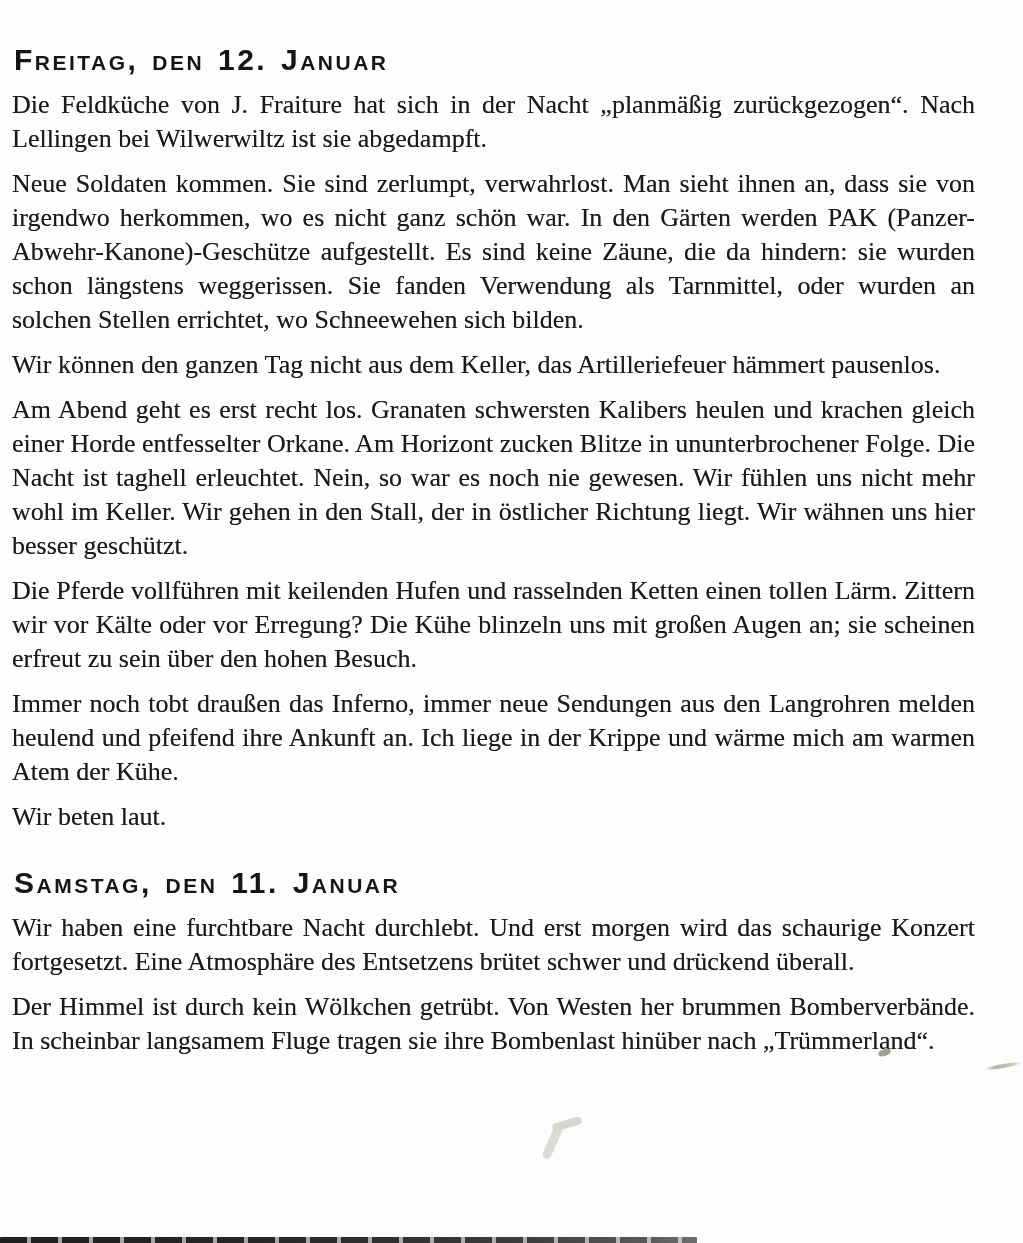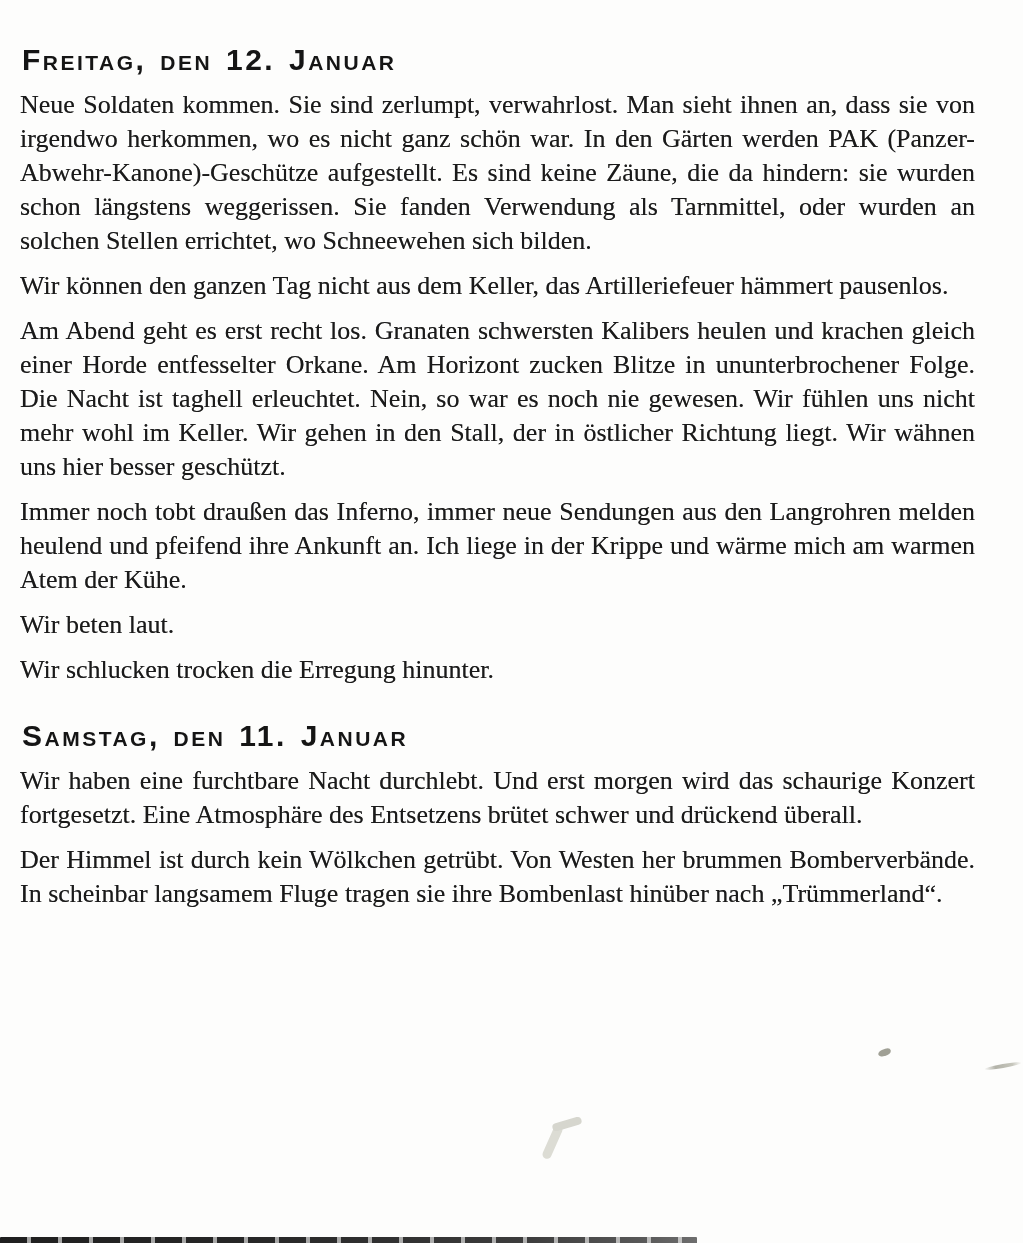--- a/index.html
+++ b/index.html
@@ -10,21 +10,21 @@
   body {
     width: 1023px;
     height: 1243px;
     position: relative;
     overflow: hidden;
   }
   .page {
     position: absolute;
     inset: 0;
     background: #fdfdfc;
-    padding: 45px 48px 0 20px;
+    padding: 45px 48px 0 12px;
     box-sizing: border-box;
     color: #1b1b1b;
   }
   .entry-heading {
     font-family: "Liberation Sans", sans-serif;
     font-weight: 700;
     font-variant: small-caps;
     font-size: 30px;
     line-height: 30px;
     letter-spacing: 2.5px;
@@ -107,26 +107,27 @@
     border-radius: 1px 1px 0 0;
   }
 </style>
 </head>
 <body>
 
 <div class="page">
 
   <section>
     <h2 class="entry-heading">Freitag, den 12. Januar</h2>
+    <p class="body-par">Die Feldküche von J. Fraiture hat sich in der Nacht „planmäßig zurückgezogen“. Nach Lellingen bei Wilwerwiltz ist sie abgedampft.</p>
     <p class="body-par">Neue Soldaten kommen. Sie sind zerlumpt, verwahrlost. Man sieht ihnen an, dass sie von irgendwo herkommen, wo es nicht ganz schön war. In den Gärten werden PAK (Panzer-Abwehr-Kanone)-Geschütze aufgestellt. Es sind keine Zäune, die da hindern: sie wurden schon längstens weggerissen. Sie fanden Verwendung als Tarnmittel, oder wurden an solchen Stellen errichtet, wo Schneewehen sich bilden.</p>
     <p class="body-par">Wir können den ganzen Tag nicht aus dem Keller, das Artilleriefeuer hämmert pausenlos.</p>
     <p class="body-par">Am Abend geht es erst recht los. Granaten schwersten Kalibers heulen und krachen gleich einer Horde entfesselter Orkane. Am Horizont zucken Blitze in ununterbrochener Folge. Die Nacht ist taghell erleuchtet. Nein, so war es noch nie gewesen. Wir fühlen uns nicht mehr wohl im Keller. Wir gehen in den Stall, der in östlicher Richtung liegt. Wir wähnen uns hier besser geschützt.</p>
+    <p class="body-par">Die Pferde vollführen mit keilenden Hufen und rasselnden Ketten einen tollen Lärm. Zittern wir vor Kälte oder vor Erregung? Die Kühe blinzeln uns mit großen Augen an; sie scheinen erfreut zu sein über den hohen Besuch.</p>
     <p class="body-par">Immer noch tobt draußen das Inferno, immer neue Sendungen aus den Langrohren melden heulend und pfeifend ihre Ankunft an. Ich liege in der Krippe und wärme mich am warmen Atem der Kühe.</p>
     <p class="body-par">Wir beten laut.</p>
-    <p class="body-par">Wir schlucken trocken die Erregung hinunter.</p>
   </section>
 
   <section>
     <h2 class="entry-heading second">Samstag, den 11. Januar</h2>
     <p class="body-par">Wir haben eine furchtbare Nacht durchlebt. Und erst morgen wird das schaurige Konzert fortgesetzt. Eine Atmosphäre des Entsetzens brütet schwer und drückend überall.</p>
     <p class="body-par">Der Himmel ist durch kein Wölkchen getrübt. Von Westen her brummen Bomberverbände. In scheinbar langsamem Fluge tragen sie ihre Bombenlast hinüber nach „Trümmerland“.</p>
   </section>
 
   <div class="smudge">
     <div class="stroke-a"></div>

